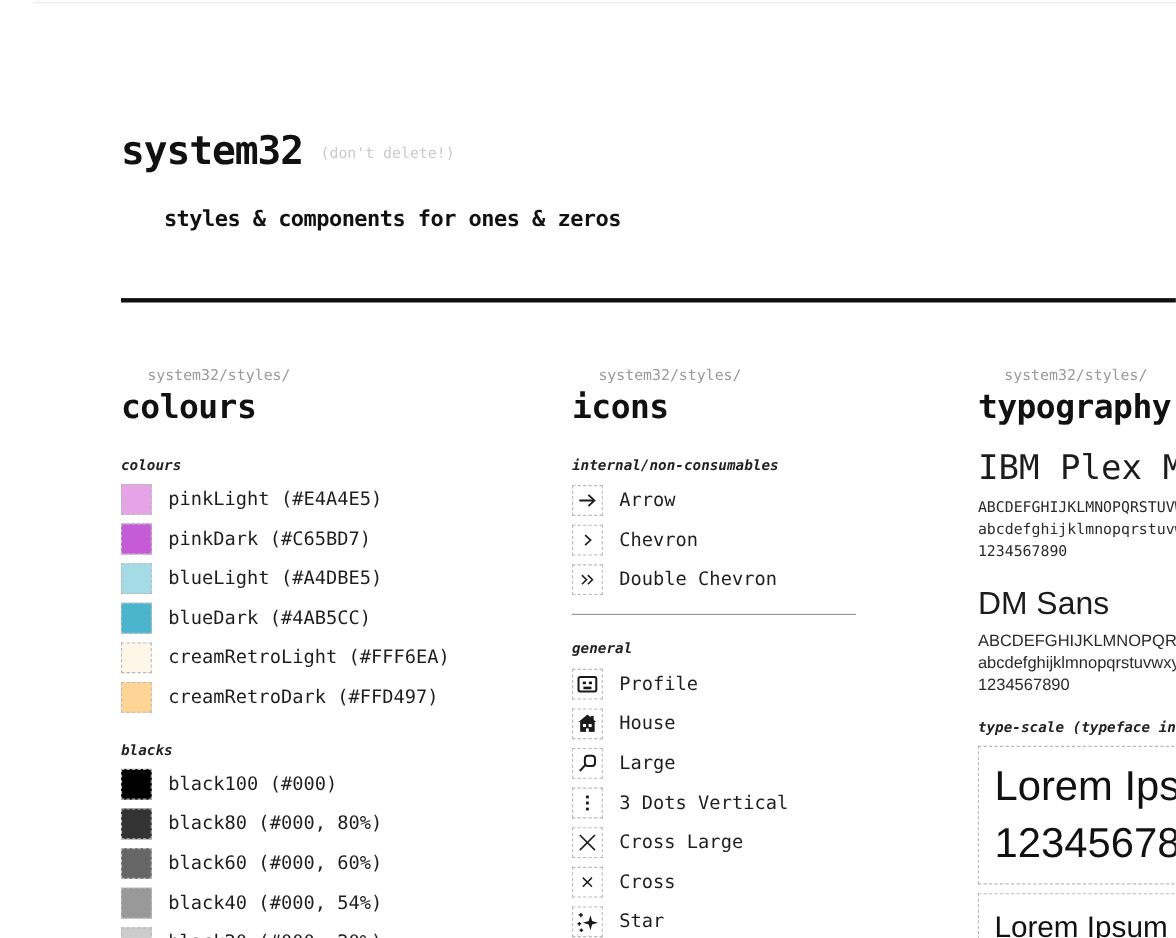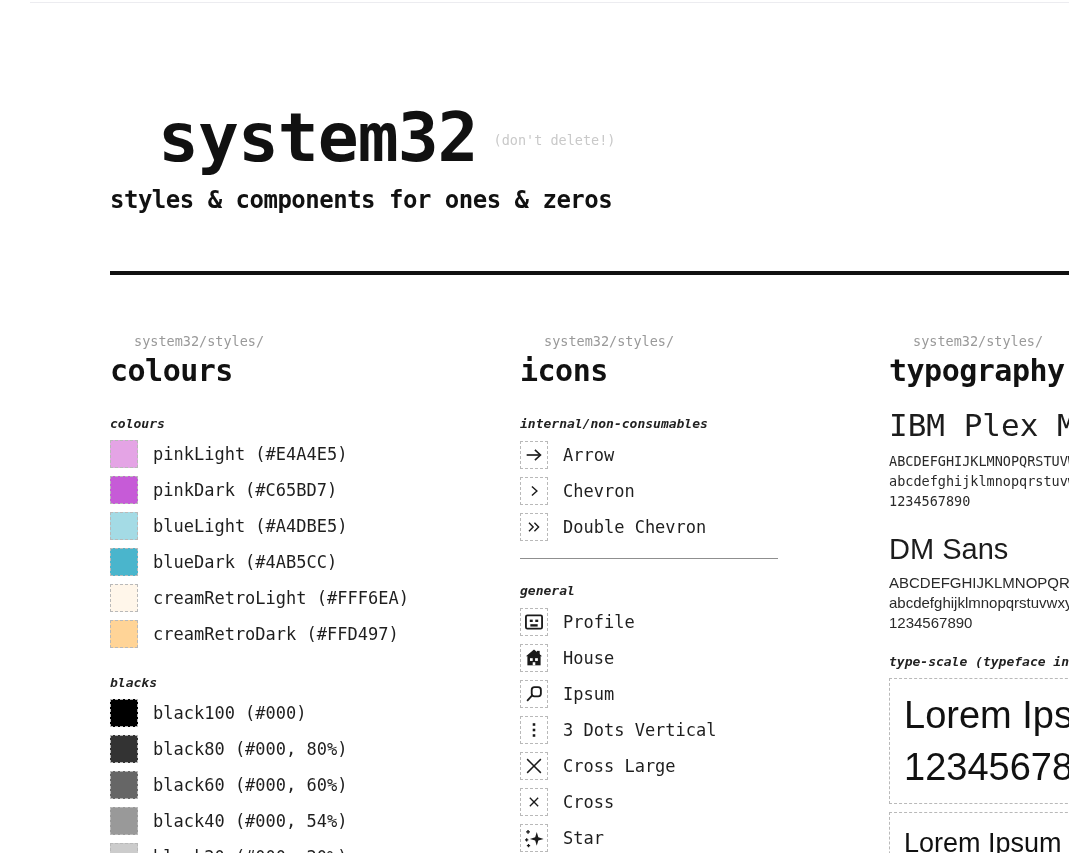--- a/index.html
+++ b/index.html
@@ -3,23 +3,23 @@
 <meta charset="utf-8">
 <style>
   * { margin:0; padding:0; box-sizing:border-box; }
   html,body { width:1069px; height:853px; overflow:hidden; background:#fff; }
   body { position:relative; font-family:"DejaVu Sans Mono", monospace; color:#1e1e1e; }
 
   .top-hairline { position:absolute; left:30px; right:0; top:2px; height:1px; background:#ececf0; }
 
   .header { position:absolute; left:110px; top:108px; width:900px; }
   .title-row { display:flex; align-items:flex-end; }
-  .page-title { font-size:68px; font-weight:bold; letter-spacing:-1px; line-height:60px; color:#111;margin-left:48px; }
+  .page-title { font-size:36px; font-weight:bold; letter-spacing:-1px; line-height:60px; color:#111; }
   .title-note { font-size:13.5px; color:#c9c9c9; margin-left:16px; margin-bottom:20px; white-space:nowrap; }
-  .subtitle { margin-top:18px; font-size:24px; font-weight:bold; color:#111; letter-spacing:-0.5px; }
+  .subtitle { margin-top:18px; font-size:20px; font-weight:bold; color:#111; letter-spacing:-0.5px;margin-left:39px; }
 
   .main-divider { position:absolute; left:110px; right:0; top:271px; height:4px; background:#111; }
 
   .col { position:absolute; top:334px; }
   .col-colours { left:110px; width:380px; }
   .col-icons { left:520px; width:300px; }
   .col-typography { left:889px; width:420px; }
 
   .breadcrumb { font-size:13.5px; line-height:14px; color:#999; white-space:nowrap;margin-left:24px; }
   .col-title { margin-top:5px; font-size:30px; line-height:36px; font-weight:bold; color:#111; letter-spacing:-0.5px; white-space:nowrap; }
@@ -180,21 +180,21 @@
       </span>
       <span class="row-label">House</span>
     </div>
     <div class="row">
       <span class="tile">
         <svg width="22" height="22" viewBox="0 0 24 24" fill="none" stroke="#1a1a1a" stroke-width="2">
           <rect x="9.5" y="4.5" width="10" height="10" rx="3"></rect>
           <path d="M10 13.5L4.5 19.5"></path>
         </svg>
       </span>
-      <span class="row-label">Ipsum</span>
+      <span class="row-label">Large</span>
     </div>
     <div class="row">
       <span class="tile">
         <svg width="22" height="22" viewBox="0 0 24 24" fill="#1a1a1a">
           <rect x="10.6" y="4.6" width="2.8" height="2.8"></rect>
           <rect x="10.6" y="10.6" width="2.8" height="2.8"></rect>
           <rect x="10.6" y="16.6" width="2.8" height="2.8"></rect>
         </svg>
       </span>
       <span class="row-label">3 Dots Vertical</span>

